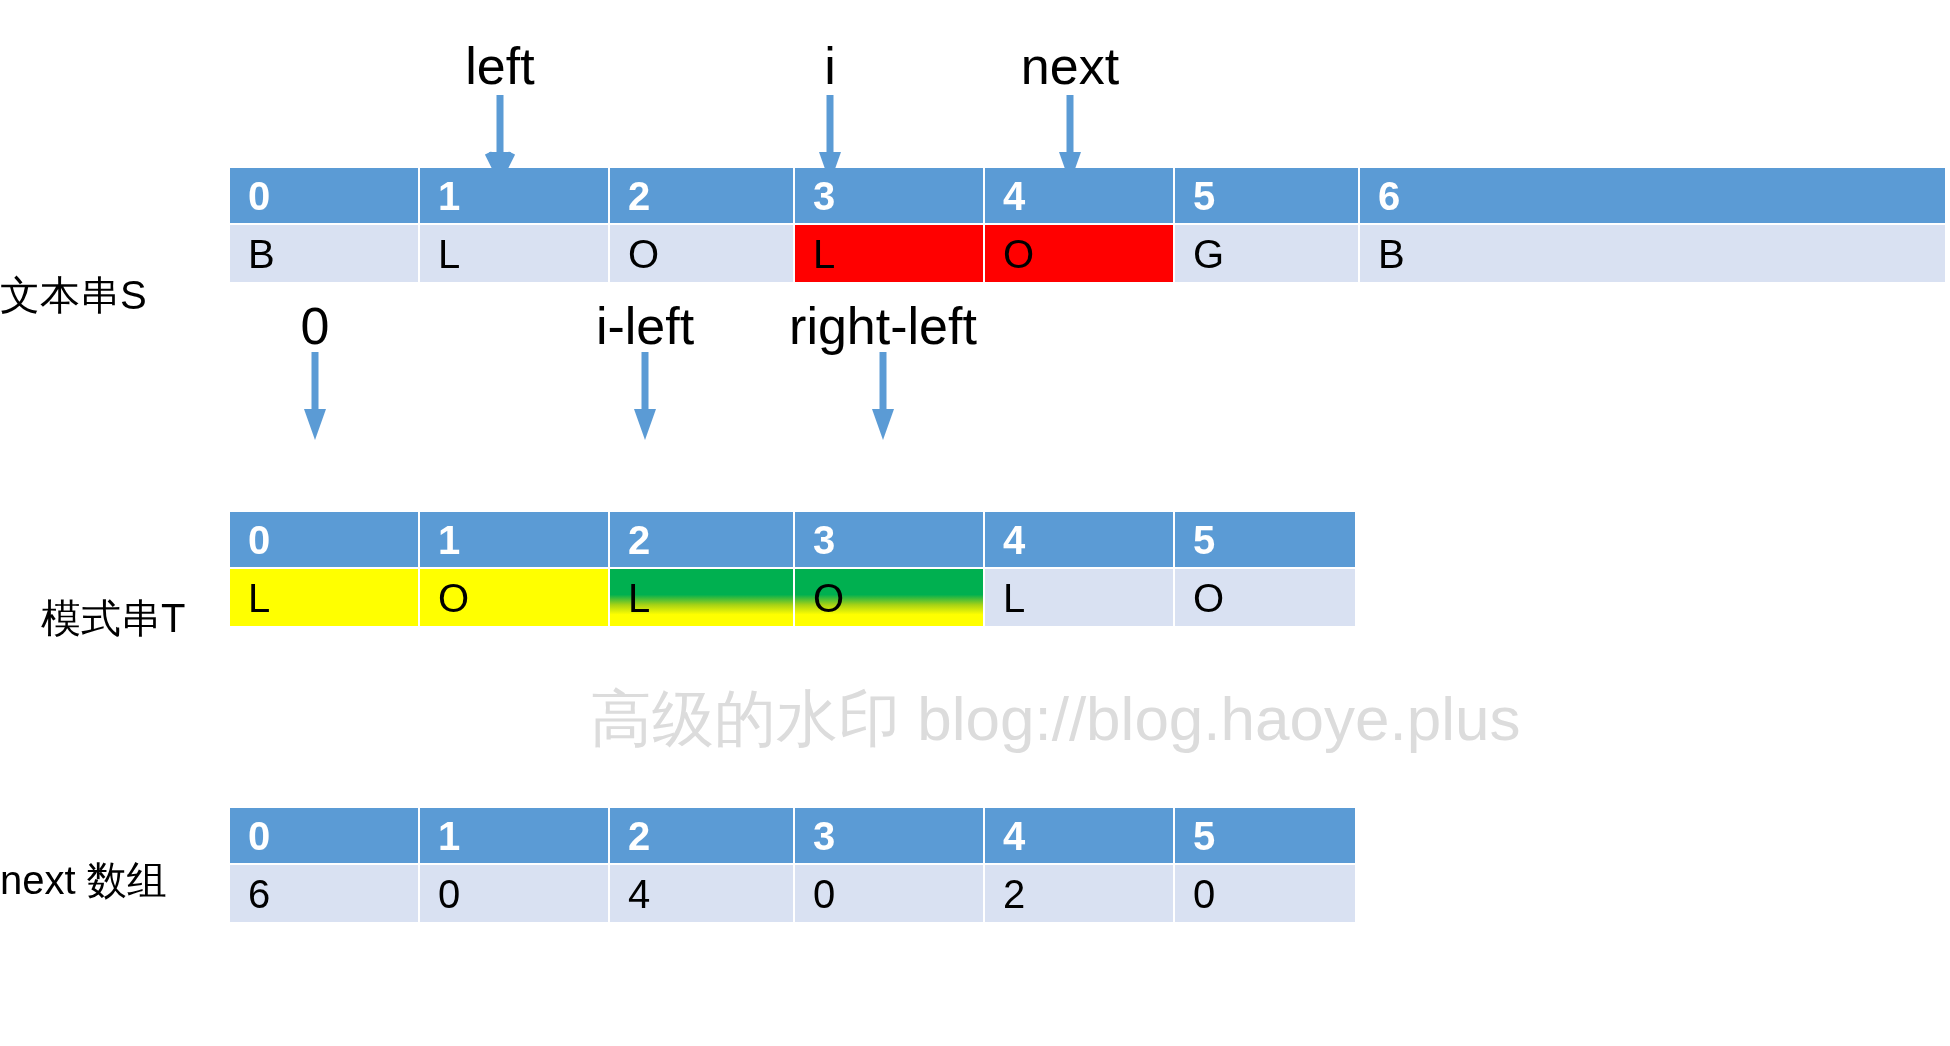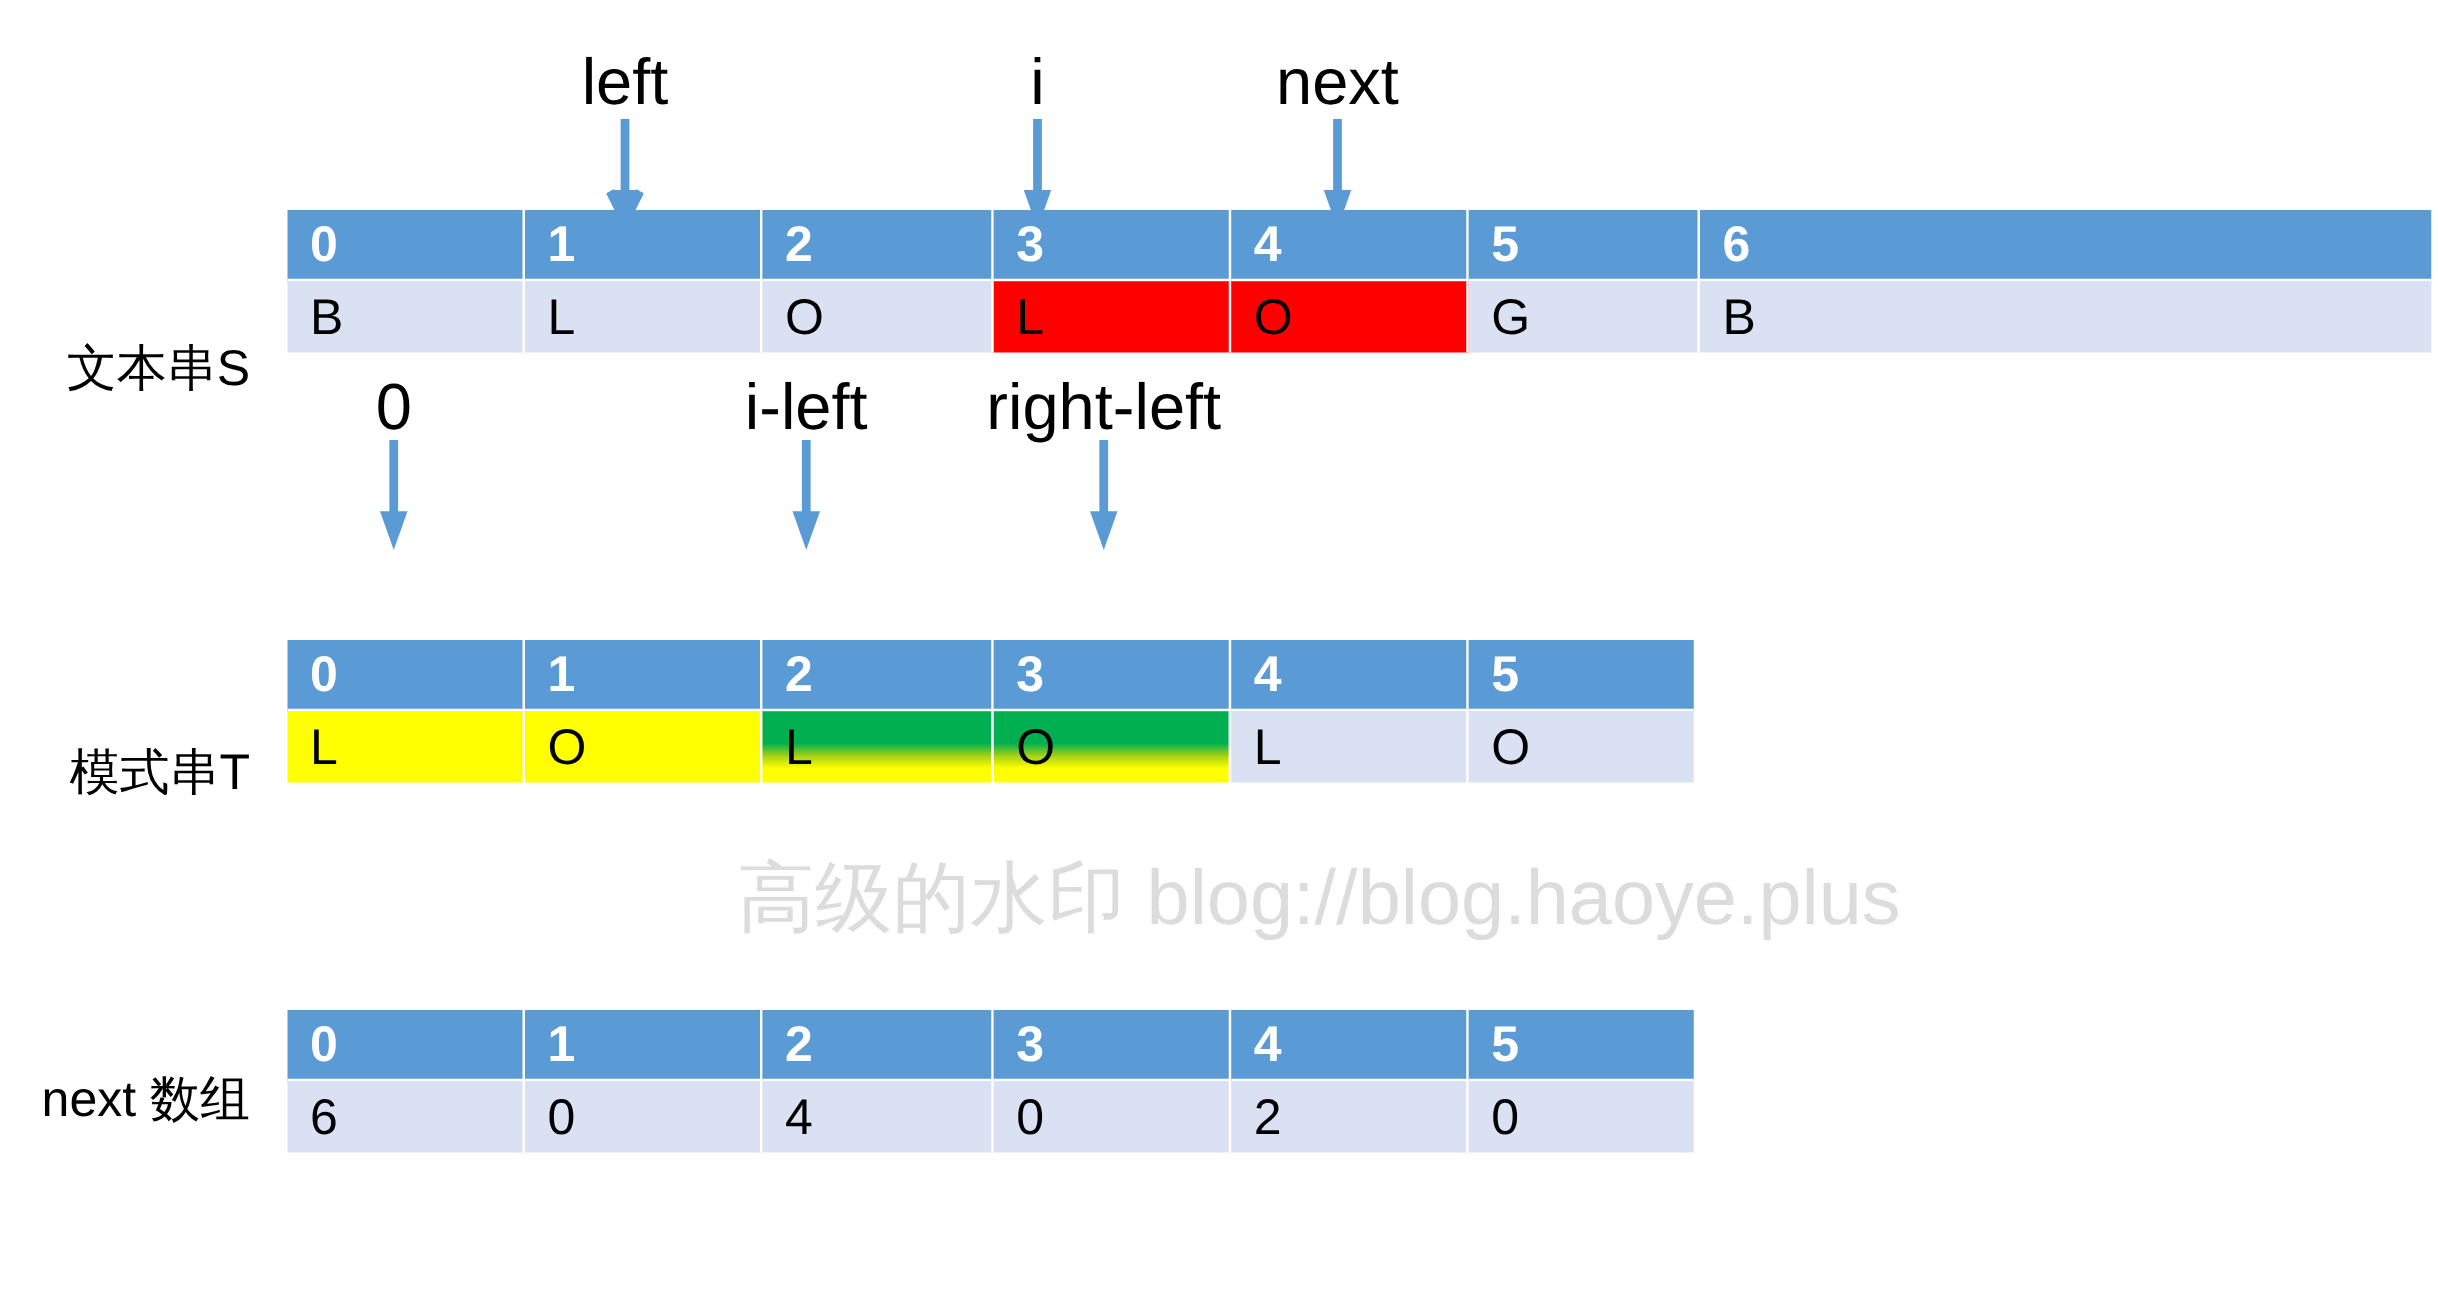--- a/index.html
+++ b/index.html
@@ -16,24 +16,23 @@
     color: #000000;
   }
 
   
   .row-label {
     position: absolute;
     font-size: 40px;
     line-height: 1;
     color: #000;
     white-space: nowrap;
-    text-align: right;
   }
   #label-s      { left: 0;  width: 200px; top: 275px; }
-  #label-t      { left: 0;  width: 200px; top: 598px; }
+  #label-t      { left: 0;  width: 200px; top: 598px; padding-left: 41px; }
   #label-next   { left: 0;  width: 200px; top: 860px; }
 
   
   .annot {
     position: absolute;
   }
   .annot .annot-text {
     position: absolute;
     left: 50%;
     transform: translateX(-50%);

